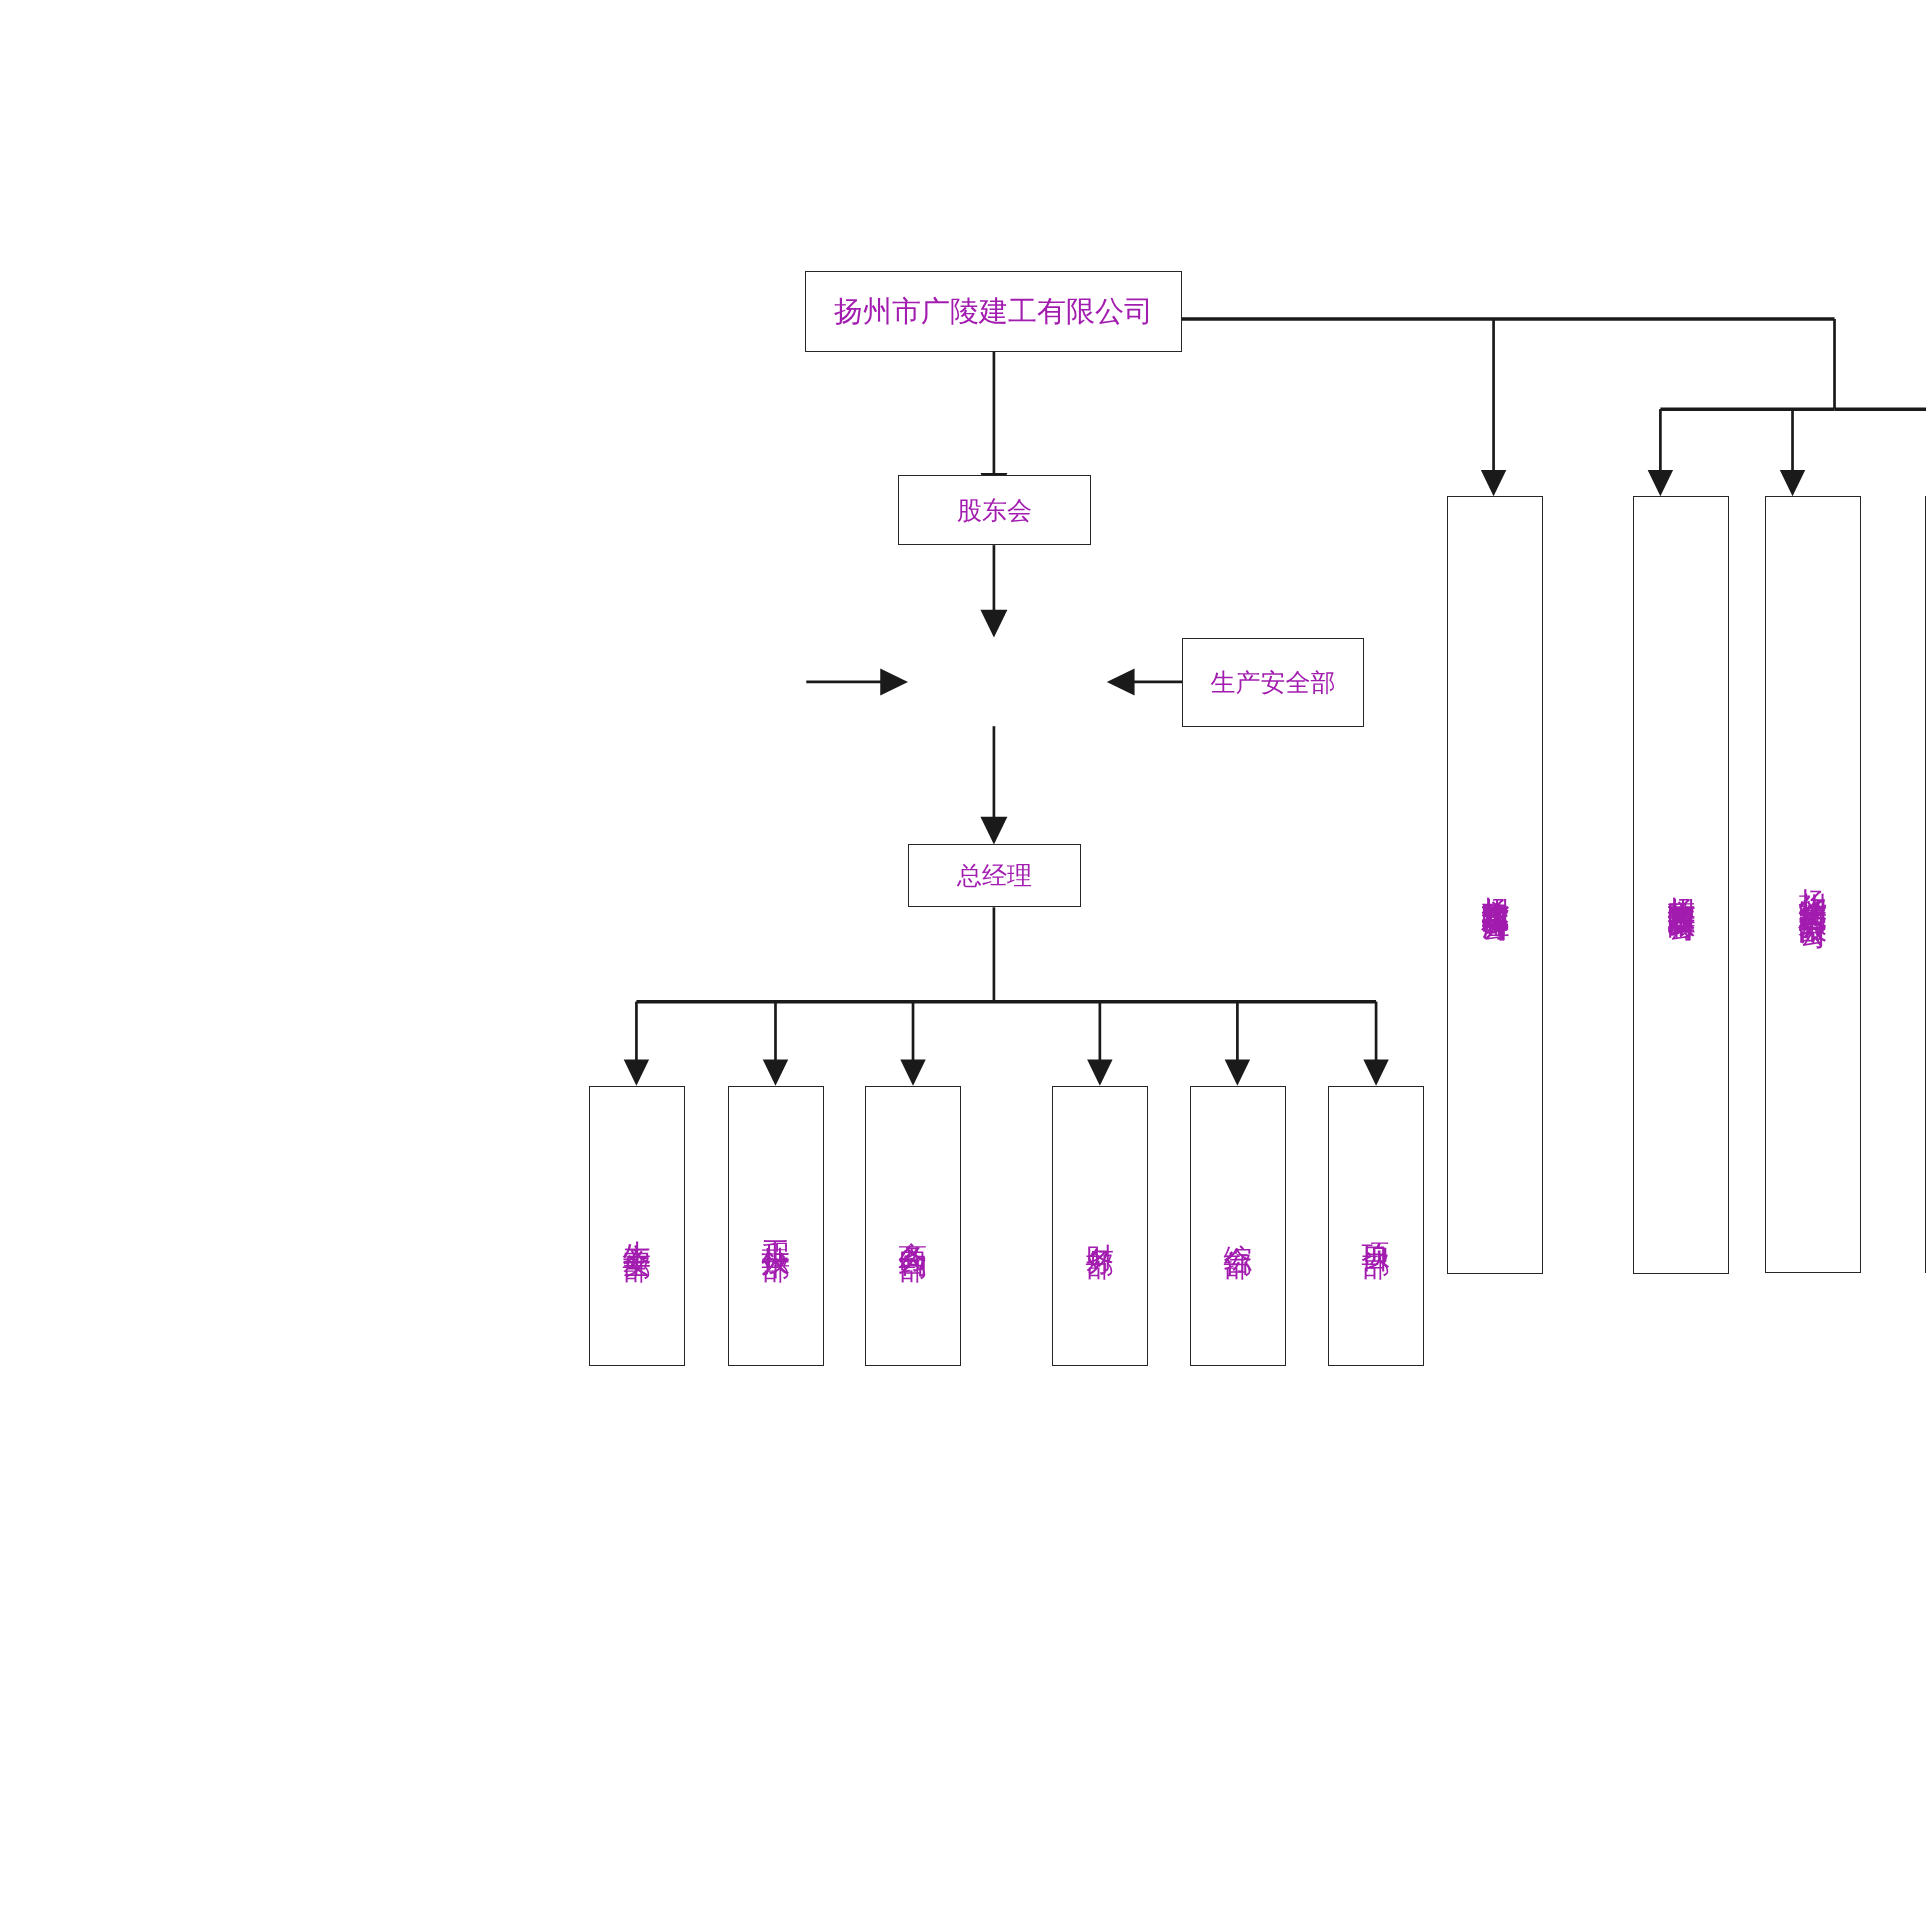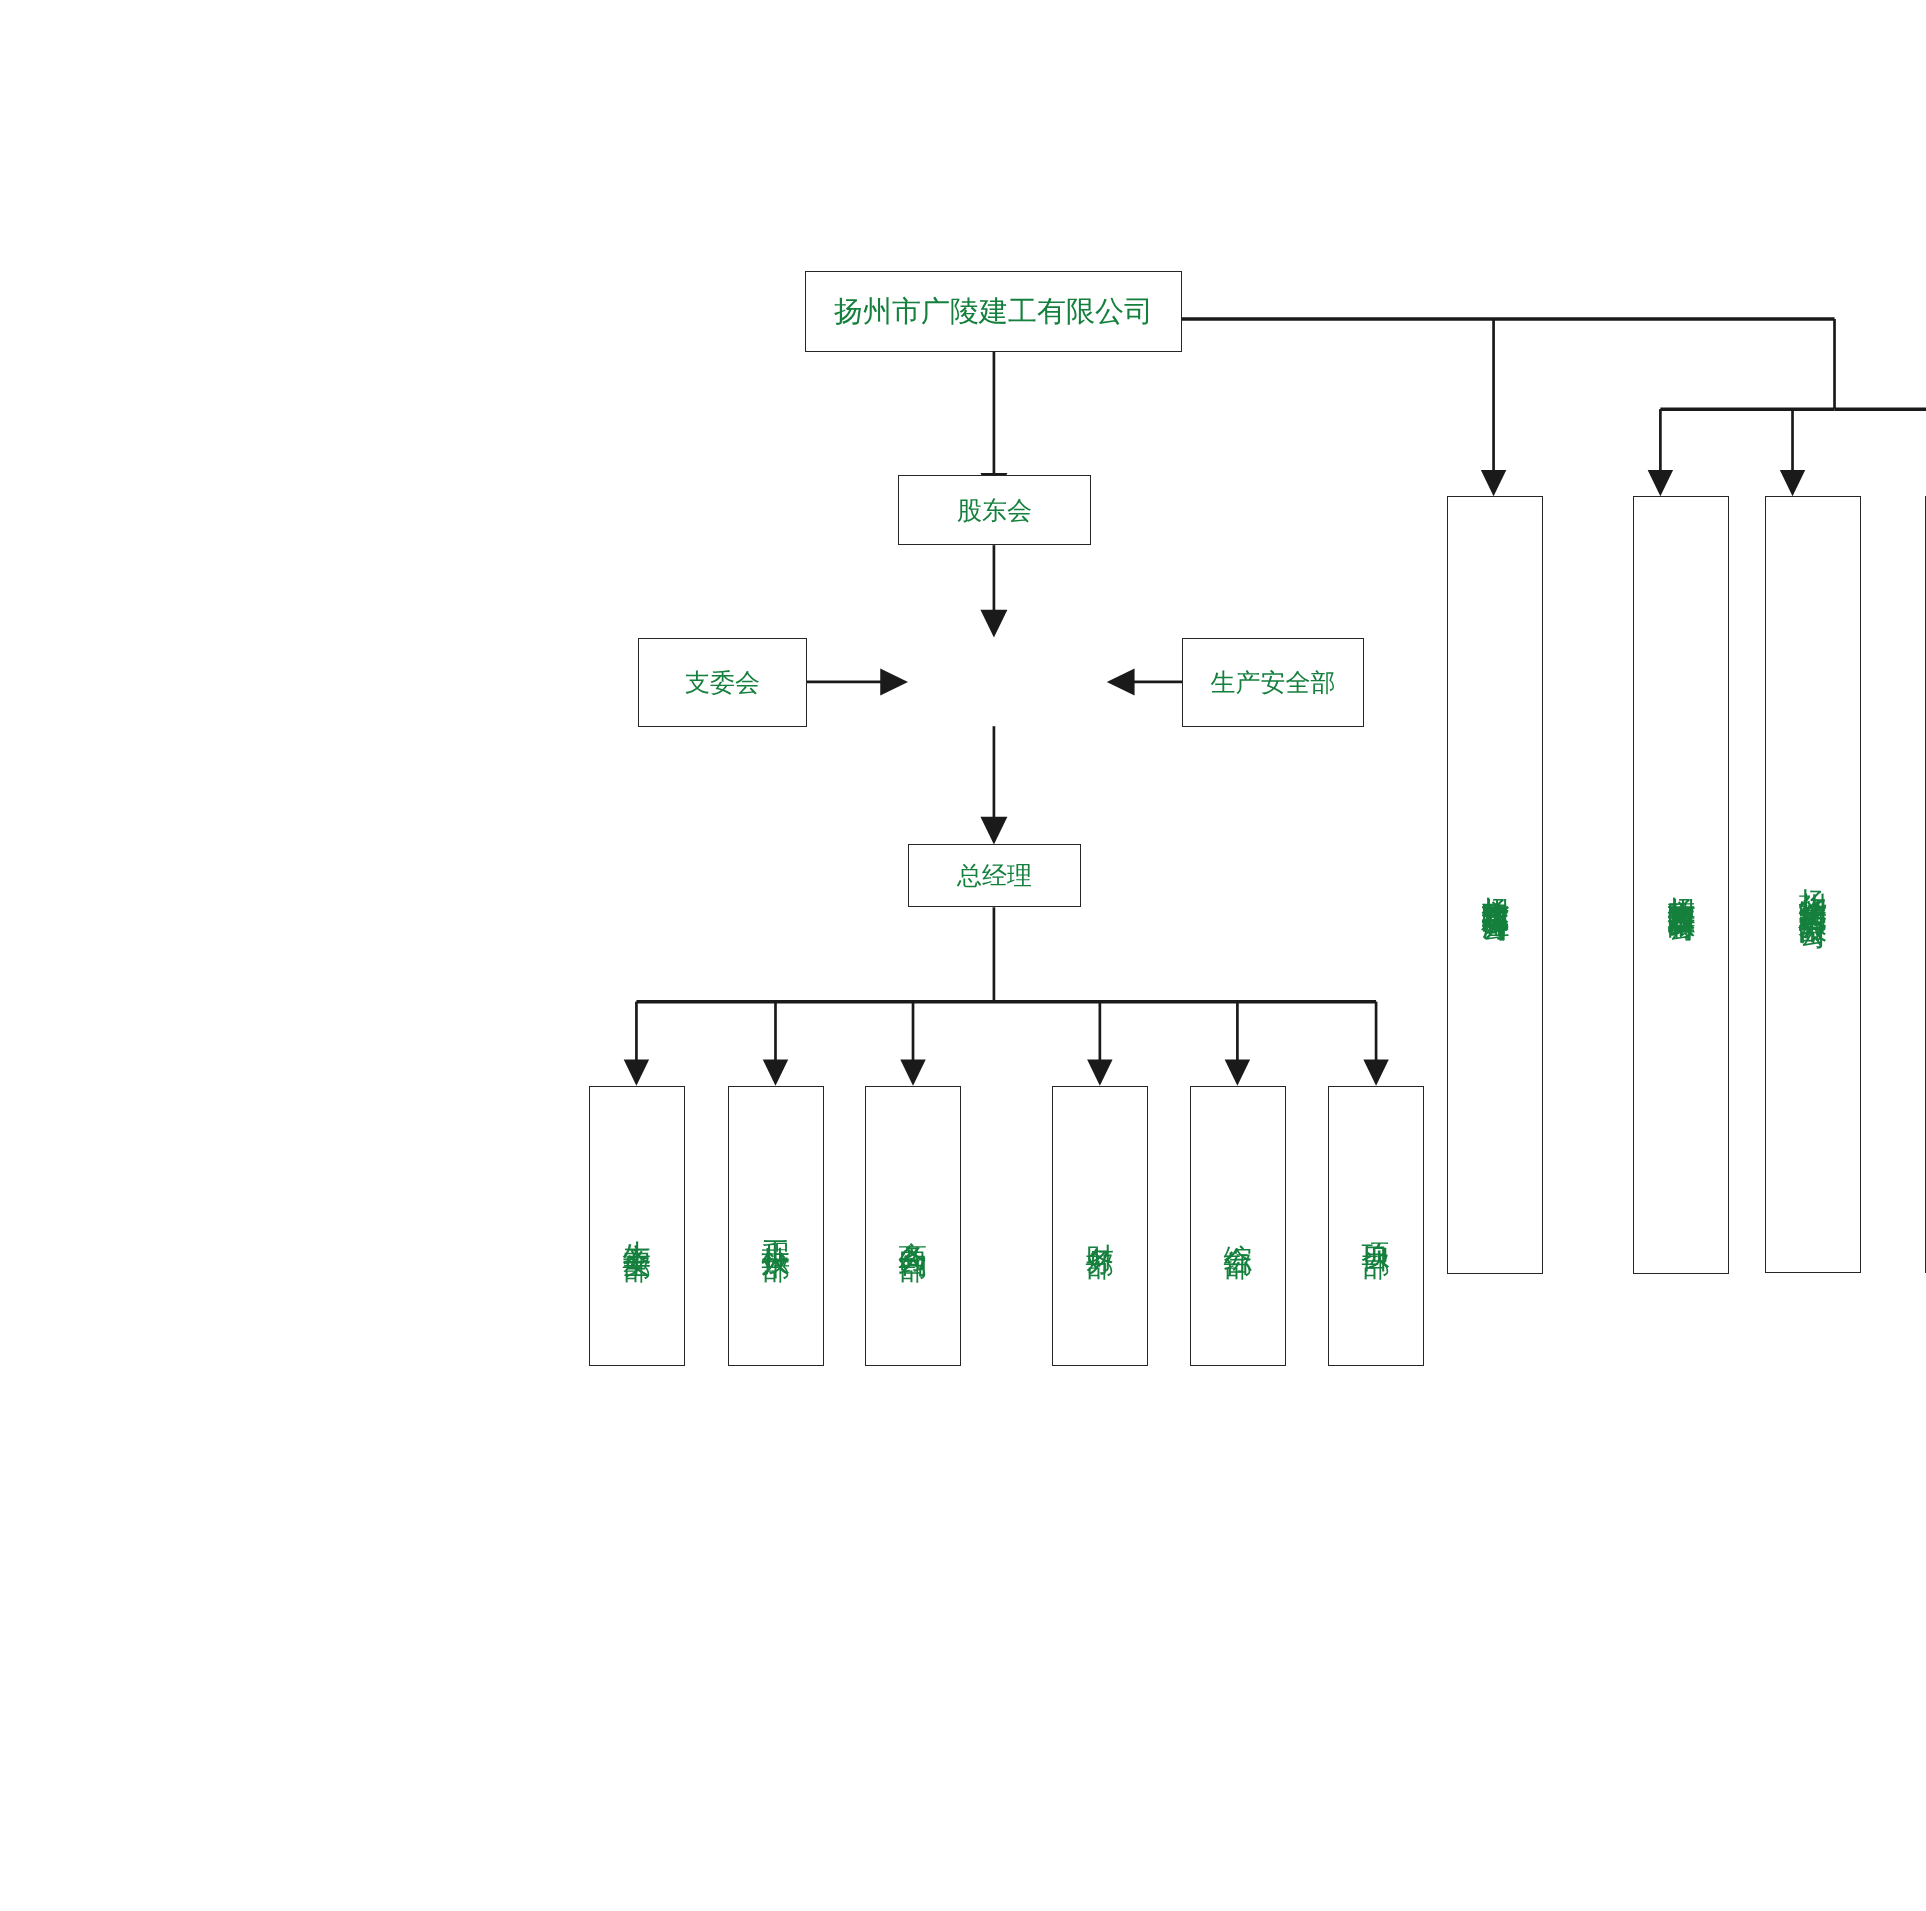--- a/index.html
+++ b/index.html
@@ -29,21 +29,21 @@
     box-sizing: border-box;
     border: 1.9px solid #262626;
     background: #ffffff;
     display: flex;
     align-items: center;
     justify-content: center;
     overflow: hidden;
   }
   .node-label {
     font-family: "Liberation Sans", "DejaVu Sans", sans-serif;
-    color: #15803d;
+    color: #a21caf;
     line-height: 1.0;
     white-space: nowrap;
     text-align: left;
   }
   
   .h-label {
     font-size: 25px;
     letter-spacing: 0px;
   }
   .h-label-lg {
@@ -139,23 +139,20 @@
   </svg>
 
   <div class="node-box" style="left:805px; top:271px; width:377px; height:81px;">
     <span class="node-label h-label-lg">扬州市广陵建工有限公司</span>
   </div>
 
   <div class="node-box" style="left:898px; top:475px; width:193px; height:70px;">
     <span class="node-label h-label">股东会</span>
   </div>
 
-  <div class="node-box" style="left:638px; top:638px; width:169px; height:89px;">
-    <span class="node-label h-label">支委会</span>
-  </div>
 
 
   <div class="node-box" style="left:1182px; top:638px; width:182px; height:89px;">
     <span class="node-label h-label">生产安全部</span>
   </div>
 
   <div class="node-box" style="left:908px; top:844px; width:173px; height:63px;">
     <span class="node-label h-label">总经理</span>
   </div>
 

